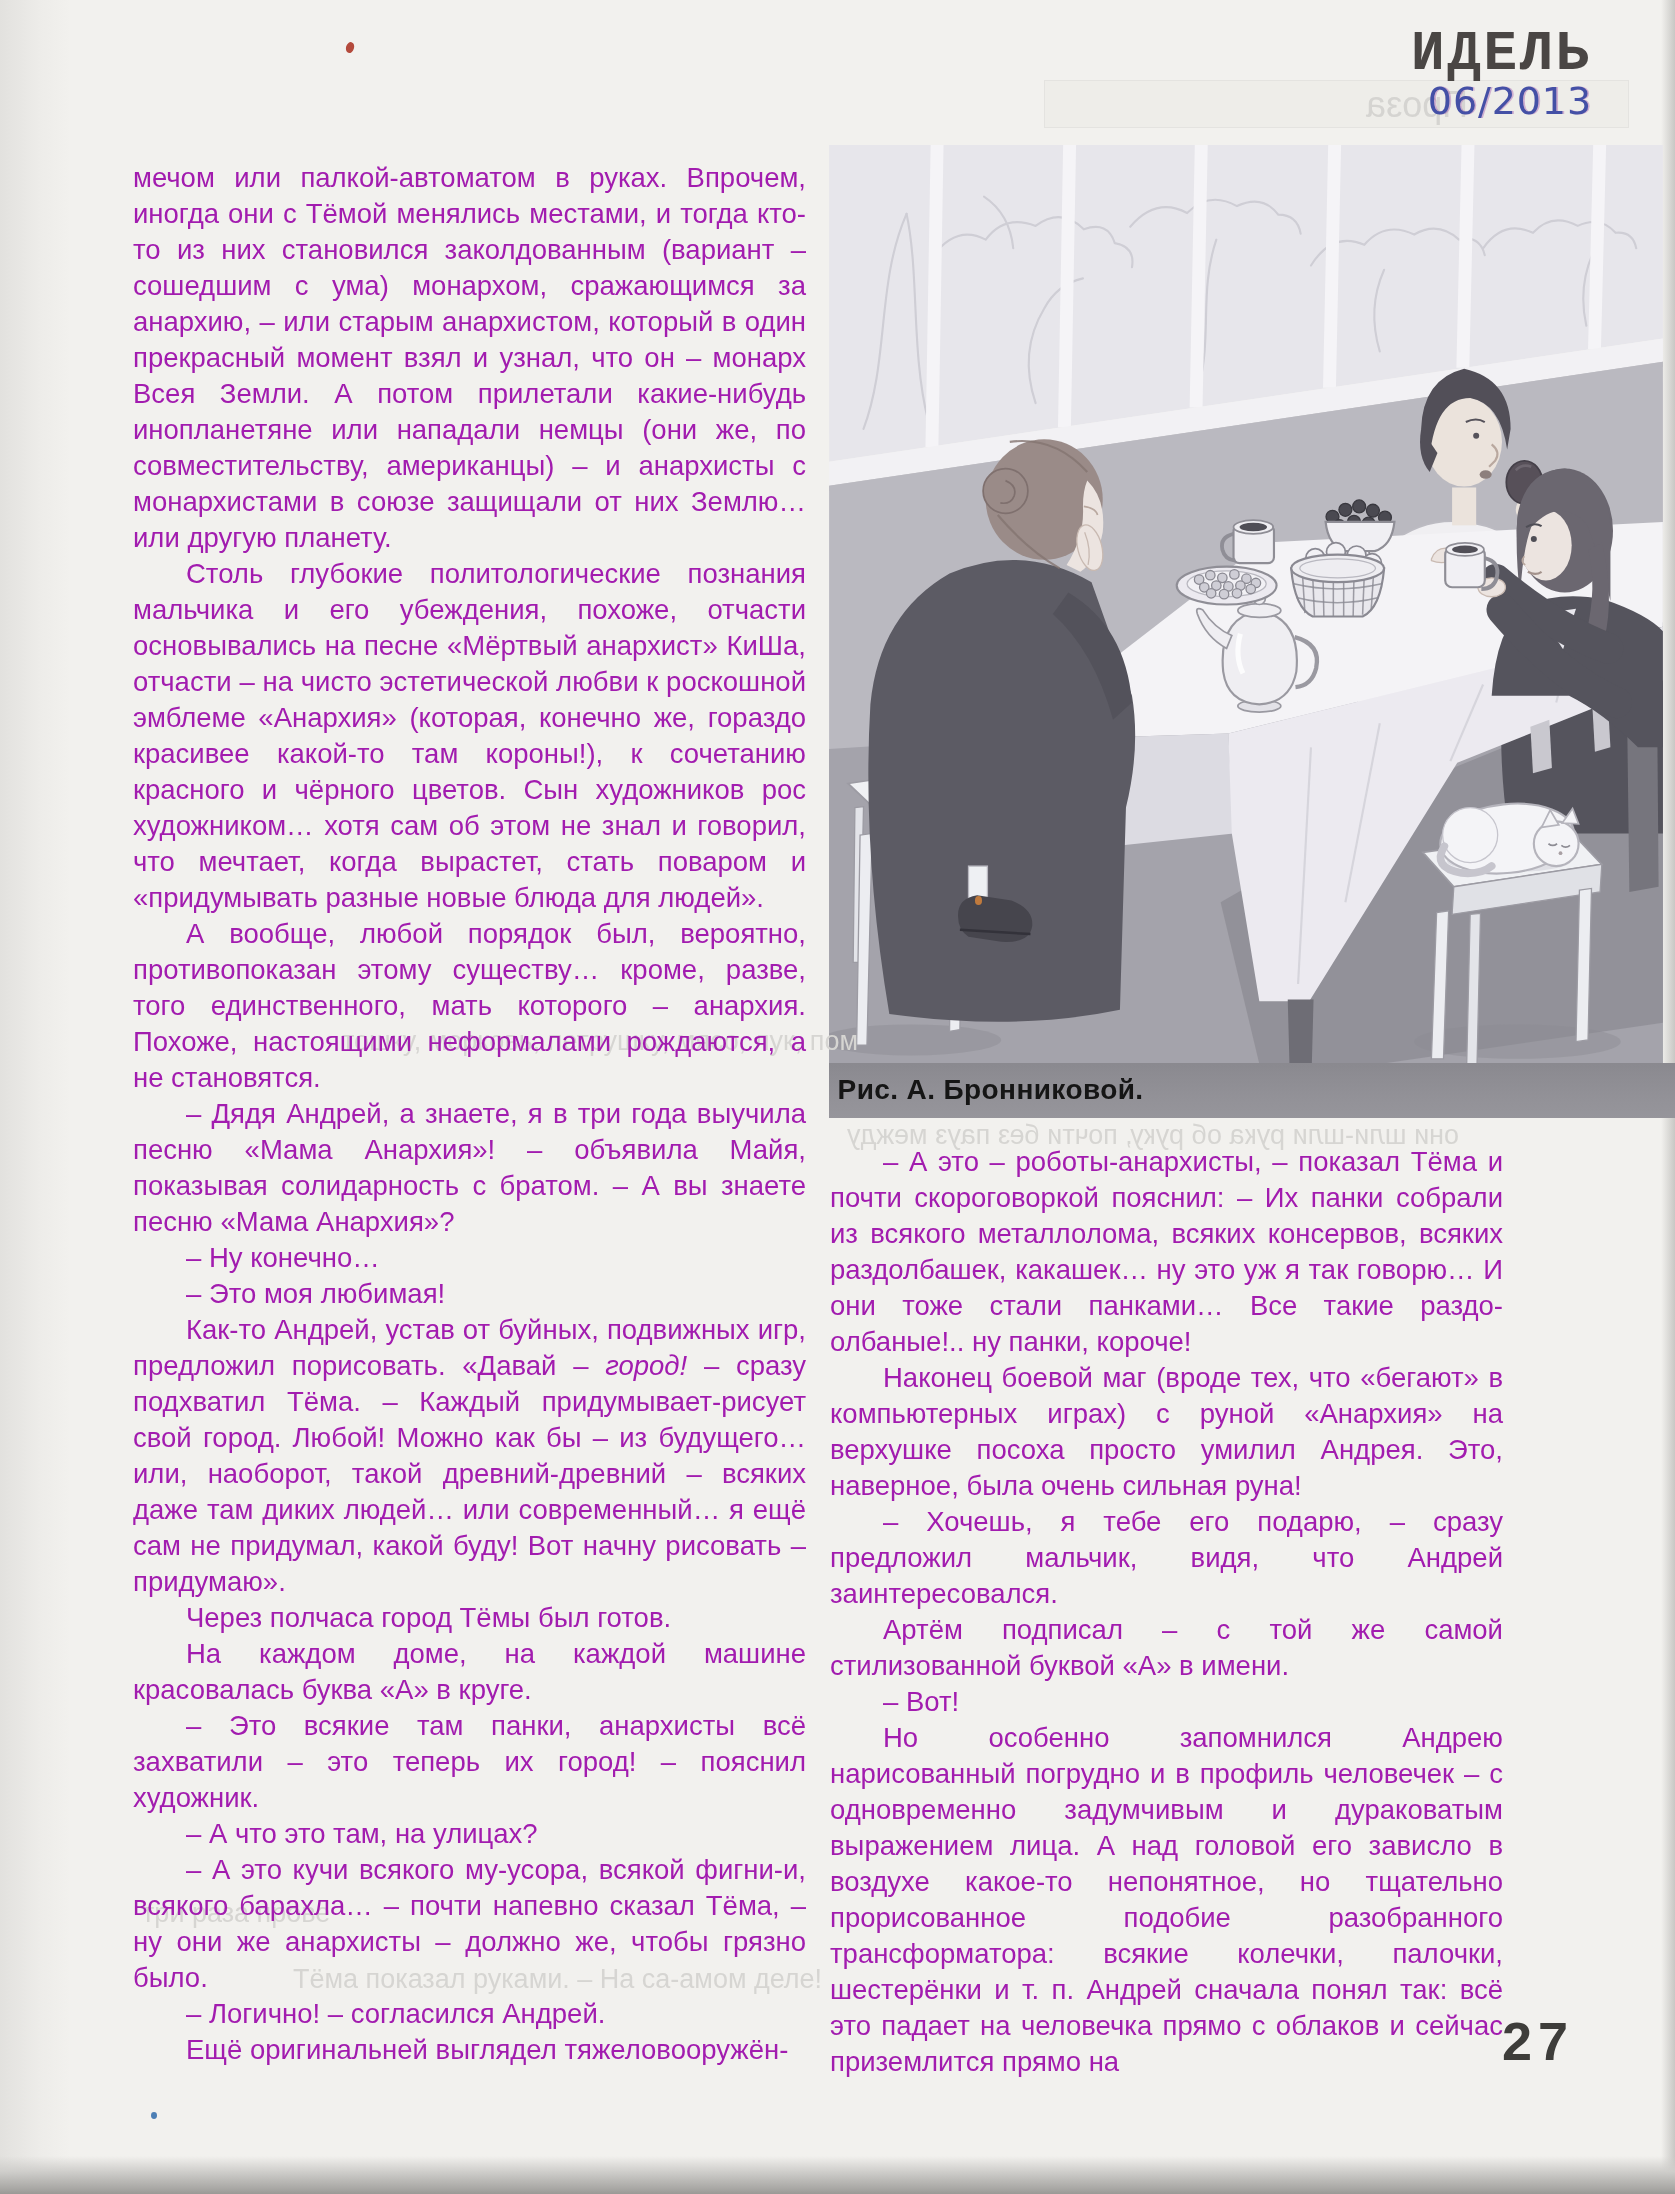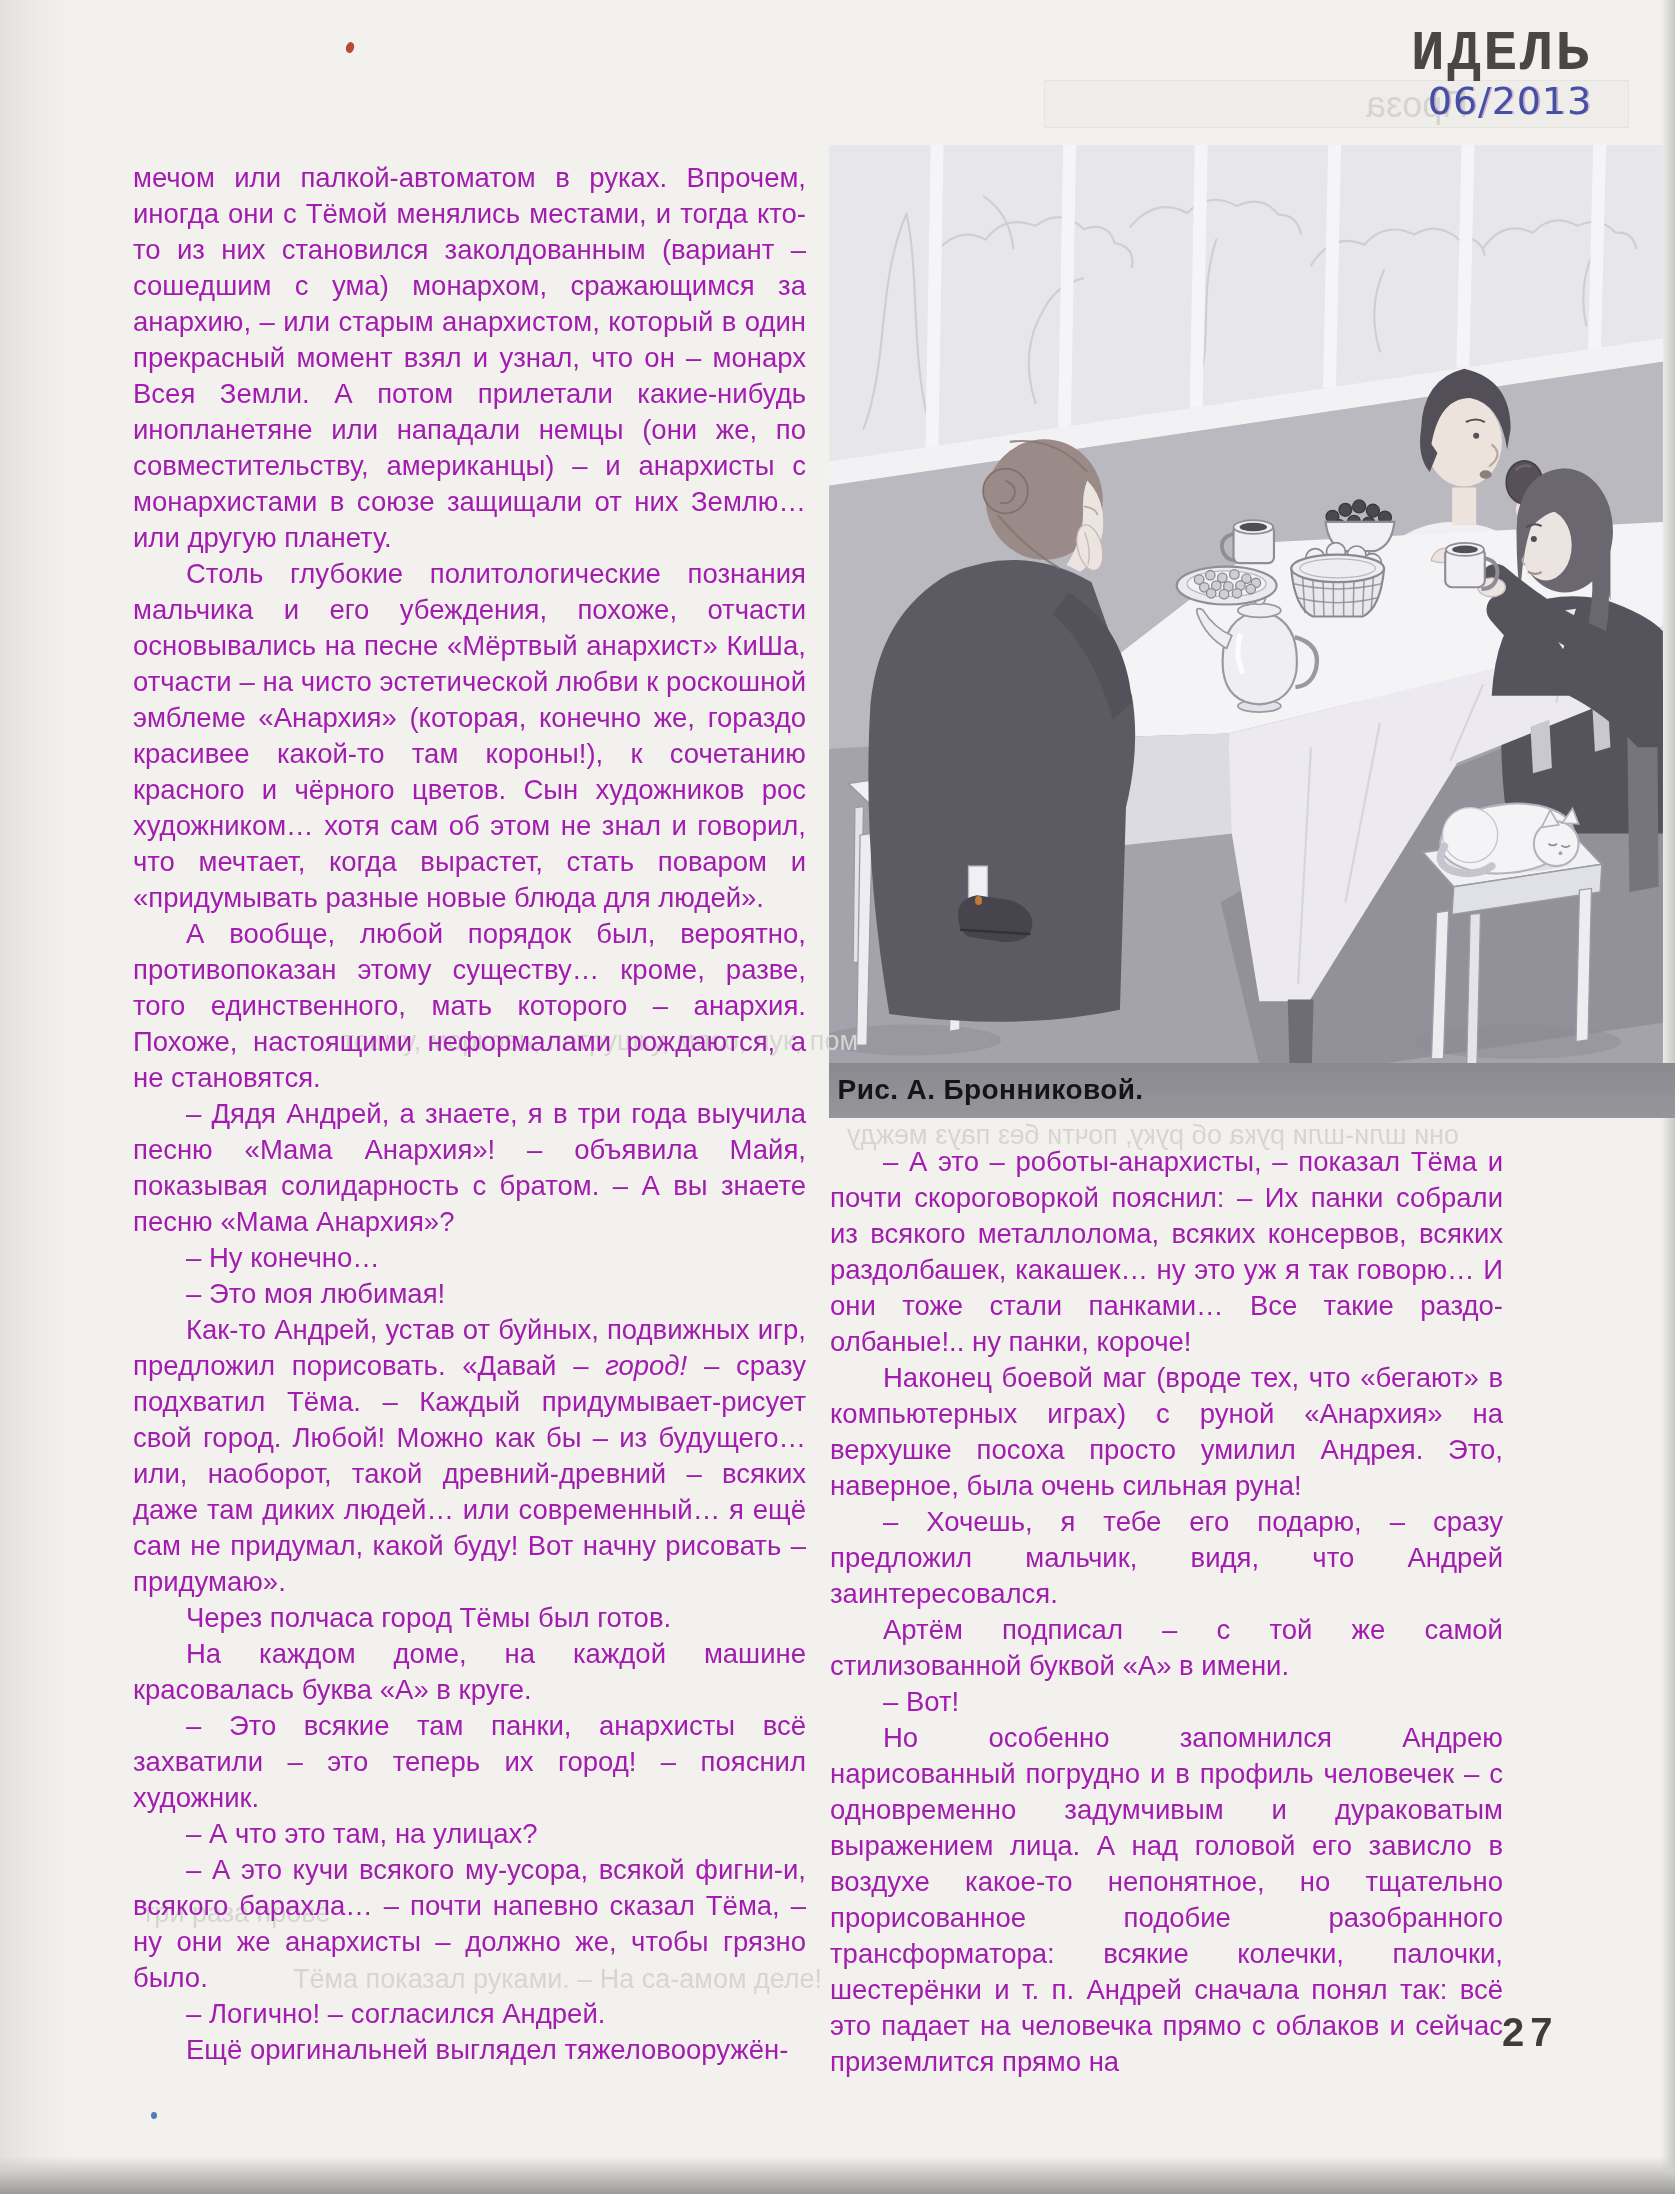--- a/index.html
+++ b/index.html
@@ -33,21 +33,21 @@
   
   .ghost-line{position:absolute;font-size:27px;color:#d6d5d2;z-index:1;white-space:nowrap;}
   .mirrored{transform:scaleX(-1);}
   
   .illustration{position:absolute;left:829px;top:145px;width:834px;height:919px;}
   .caption-bar{position:absolute;left:829px;top:1063px;width:995px;height:55px;
     background:linear-gradient(180deg,#8a898f 0%,#929197 60%,#96959b 100%);}
   .caption-text{padding:11.2px 0 0 8.6px;font-size:28px;font-weight:700;color:#151515;
     letter-spacing:0.4px;}
   
-  .page-number{position:absolute;left:1502px;top:2010px;font-size:40px;font-weight:700;
+  .page-number{position:absolute;left:1502px;top:2010px;font-size:54px;font-weight:700;
     color:#3e3d3a;letter-spacing:6px;}
   
   .speck{position:absolute;border-radius:50%;}
   .speck-red{left:346px;top:42px;width:7.7px;height:11.2px;background:#b44a3c;transform:rotate(18deg);}
   .speck-orange{left:975px;top:896px;width:6.9px;height:8.6px;background:#c07a3d;}
   .speck-blue{left:151px;top:2112px;width:6px;height:6.9px;background:#4d7fb5;}
 </style>
 </head>
 <body>
 

